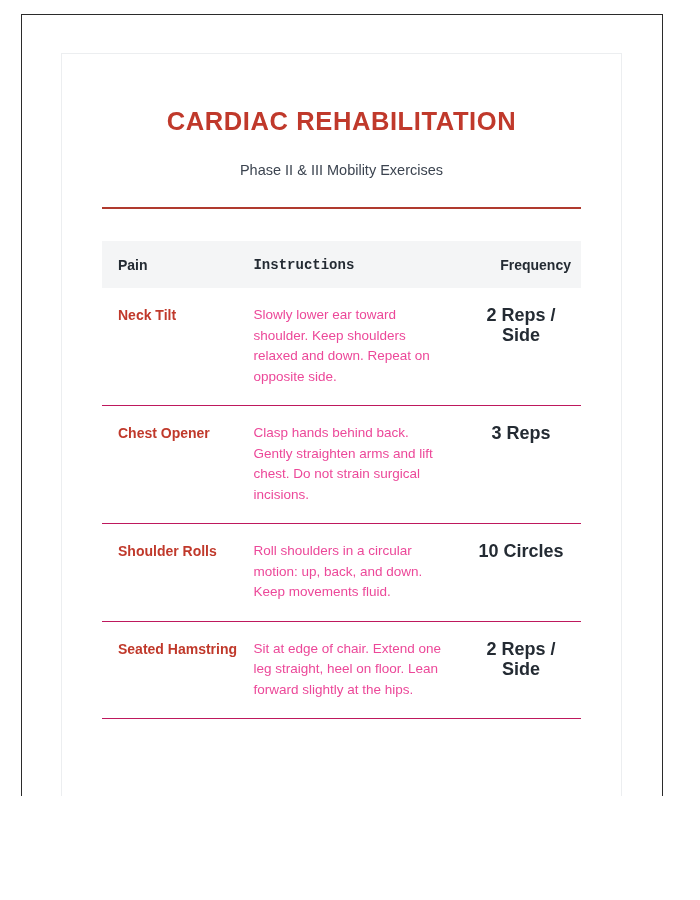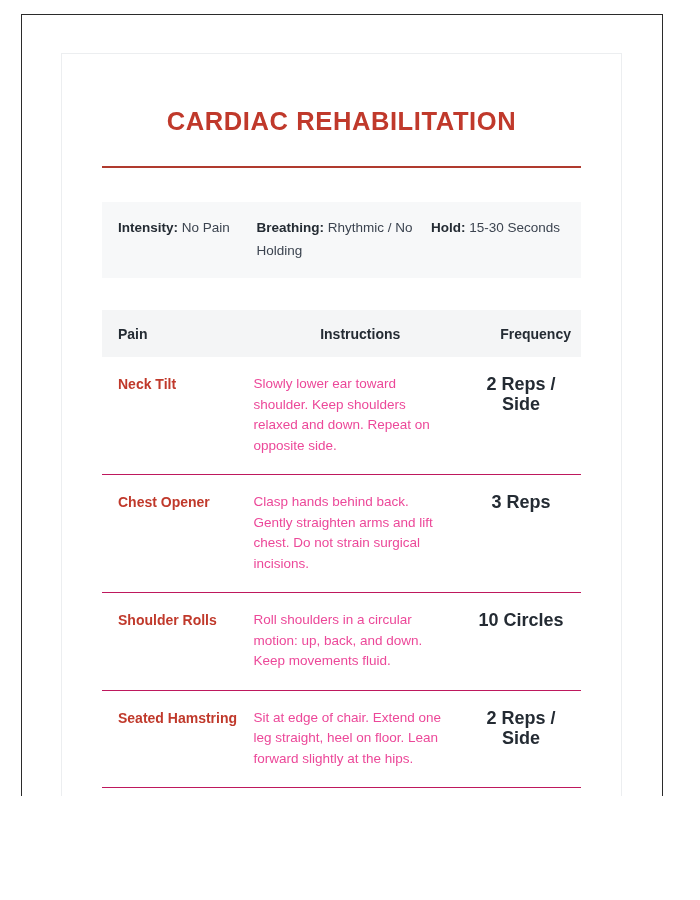--- a/index.html
+++ b/index.html
@@ -117,21 +117,21 @@
   }
   .guide-table thead th {
     background: #f4f5f6;
     font-size: 14px;
     font-weight: bold;
     color: #242b33;
     padding: 16px 0 15px 0;
     vertical-align: middle;
   }
   .th-area      { width: 30%; text-align: left;  padding-left: 16px !important; }
-  .th-instr     { width: 47%; text-align: center; }
+  .th-instr     { width: 47%; text-align: left; font-family: Liberation Mono, monospace; }
   .th-freq      { width: 23%; text-align: right; padding-right: 10px !important; }
 
   .guide-table tbody td {
     border-bottom: 1px solid #be185d;
     padding: 17px 0 18px 0;
     vertical-align: top;
   }
   .td-area {
     padding-left: 16px !important;
     color: #c0392b;
@@ -159,34 +159,24 @@
 
 <div id="viewport">
   <div id="outer-frame">
     <div id="page-card">
       <div class="card-inner">
 
         <h1 class="doc-title">
           <span class="line">CARDIAC REHABILITATION</span>
         </h1>
 
+        <p class="doc-subtitle">Phase II &amp; III Mobility Exercises</p>
 
         <div class="title-rule"></div>
 
-        <div class="info-bar">
-          <div class="info-item i0">
-            <span class="info-label">Intensity:</span><span class="info-value"> No Pain</span>
-          </div>
-          <div class="info-item i1">
-            <span class="info-label">Breathing:</span><span class="info-value"> Rhythmic / No Holding</span>
-          </div>
-          <div class="info-item i2">
-            <span class="info-label">Hold:</span><span class="info-value"> 15-30 Seconds</span>
-          </div>
-        </div>
 
         <table class="guide-table">
           <thead>
             <tr>
               <th class="th-area">Pain</th>
               <th class="th-instr">Instructions</th>
               <th class="th-freq">Frequency</th>
             </tr>
           </thead>
           <tbody>

